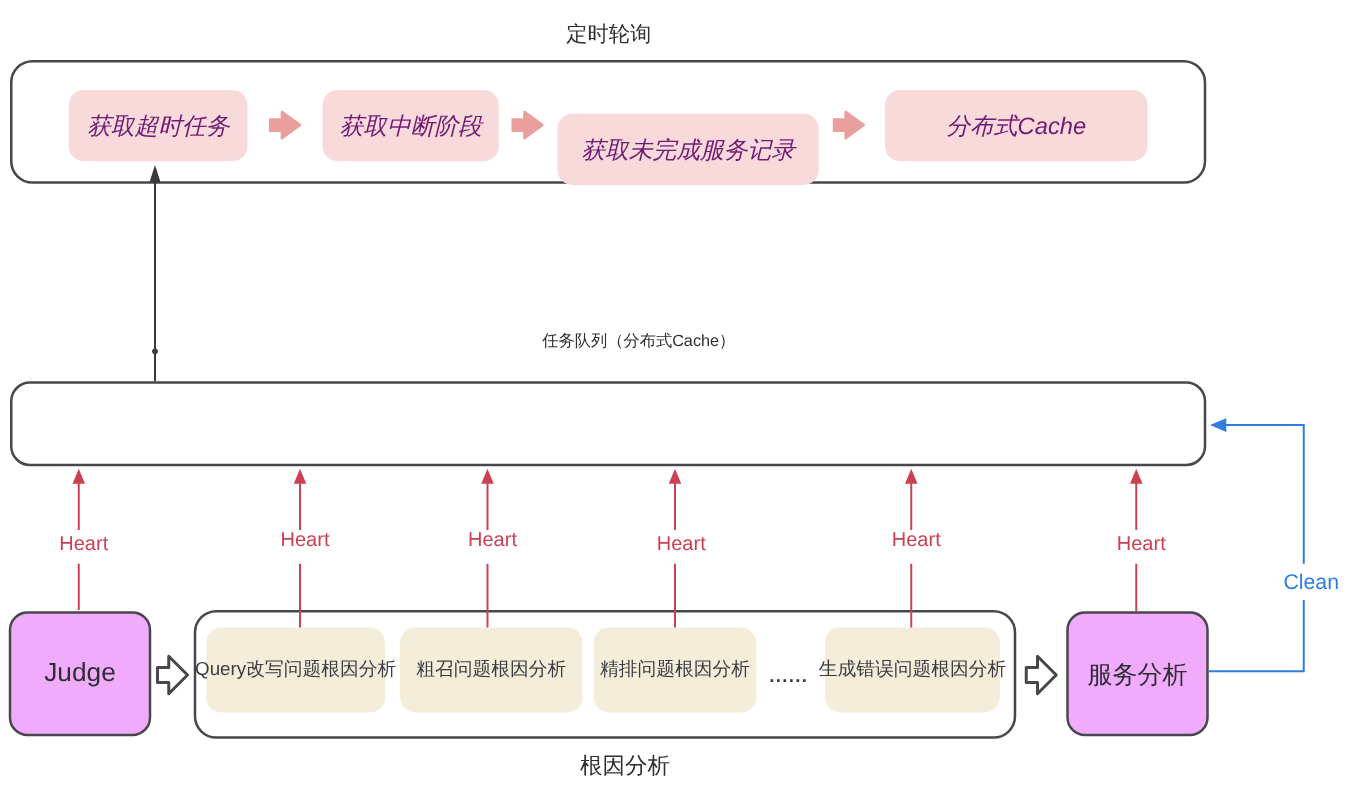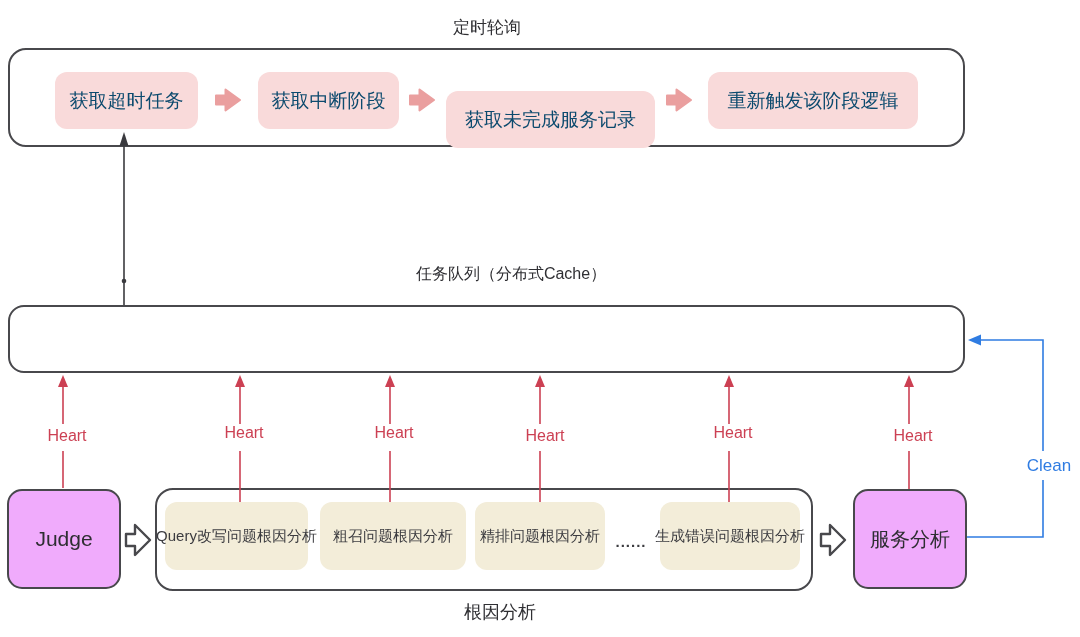--- a/index.html
+++ b/index.html
@@ -28,43 +28,44 @@
     font-size: 21px;
     color: #2e2e32;
   }
   .pink-step {
     background: #f9dada;
     border-radius: 12px;
     display: flex;
     align-items: center;
     justify-content: center;
     font-size: 19px;
-    color: #0c4a6e;
-    white-space: nowrap;
+    color: #701a75;
+    white-space: nowrap;
+    font-style: italic;
   }
   .cream-box {
     background: #f3edd9;
     border-radius: 12px;
     display: flex;
     flex-direction: row;
     align-items: center;
     justify-content: center;
     font-size: 15px;
     color: #3c3c40;
     line-height: 1.7;
     white-space: nowrap;
   }
   .title {
     position: absolute;
     transform: translateX(-50%);
     color: #2f2f33;
     white-space: nowrap;
   }
   .t-top { font-size: 17px; }
-  .t-queue { font-size: 16px; }
+  .t-queue { font-size: 13px; }
   .t-caption { font-size: 18px; }
   .heart-label {
     position: absolute;
     transform: translateX(-50%);
     color: #cc4053;
     font-size: 16px;
     white-space: nowrap;
   }
   .clean-label {
     position: absolute;
@@ -96,21 +97,21 @@
 
   <div class="title t-top" style="left:487px; top:16px;">定时轮询</div>
 
   <div class="title t-queue" style="left:511px; top:264px;">任务队列（分布式Cache）</div>
 
   <div class="abs frame" style="left:8px; top:48px; width:957px; height:99px;"></div>
 
   <div class="abs pink-step" style="left:55px;  top:72px; width:143px; height:57px;">获取超时任务</div>
   <div class="abs pink-step" style="left:258px; top:72px; width:141px; height:57px;">获取中断阶段</div>
   <div class="abs pink-step" style="left:446px; top:72px; width:209px; height:57px;margin-top:19px;">获取未完成服务记录</div>
-  <div class="abs pink-step" style="left:708px; top:72px; width:210px; height:57px;">重新触发该阶段逻辑</div>
+  <div class="abs pink-step" style="left:708px; top:72px; width:210px; height:57px;">分布式Cache</div>
 
   <svg class="abs" style="left:215px; top:88px;" width="26" height="24" viewBox="0 0 26 24">
     <path d="M1 7.5 H10.5 V1.5 L25 12 L10.5 22.5 V16.5 H1 Z" fill="#ea9f9f" stroke="#ea9f9f" stroke-width="2" stroke-linejoin="round"></path>
   </svg>
   <svg class="abs" style="left:409px; top:88px;" width="26" height="24" viewBox="0 0 26 24">
     <path d="M1 7.5 H10.5 V1.5 L25 12 L10.5 22.5 V16.5 H1 Z" fill="#ea9f9f" stroke="#ea9f9f" stroke-width="2" stroke-linejoin="round"></path>
   </svg>
   <svg class="abs" style="left:666px; top:88px;" width="26" height="24" viewBox="0 0 26 24">
     <path d="M1 7.5 H10.5 V1.5 L25 12 L10.5 22.5 V16.5 H1 Z" fill="#ea9f9f" stroke="#ea9f9f" stroke-width="2" stroke-linejoin="round"></path>
   </svg>

